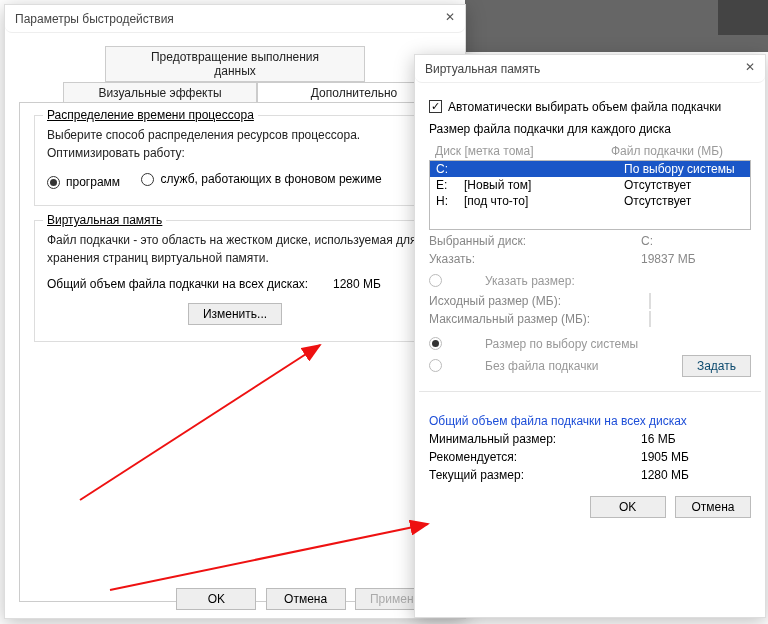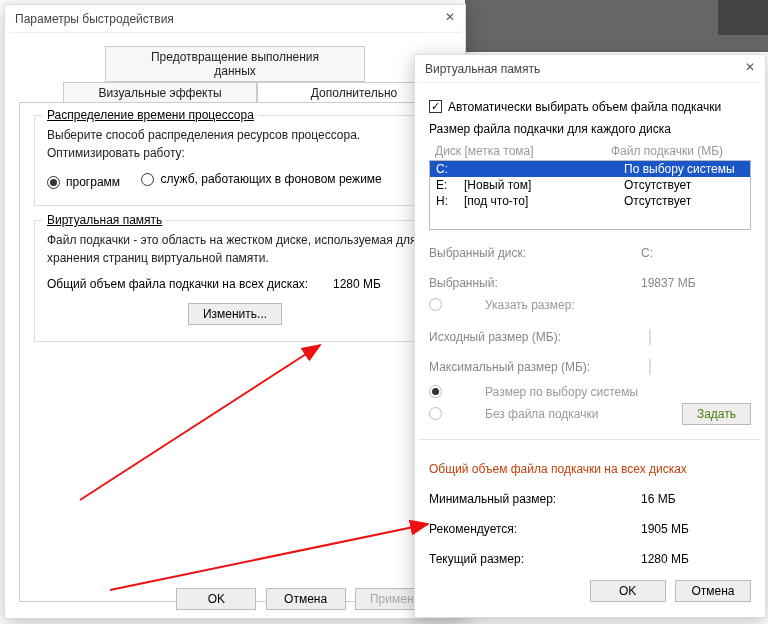--- a/index.html
+++ b/index.html
@@ -150,33 +150,33 @@
     overflow:hidden;
   }
   .listrow {
     display:flex;
     padding:1px 6px;
   }
   .listrow.sel { background:#1a56c7; color:#fff; }
   .col-d { width:28px; }
   .col-l { flex:1; }
   .col-p { width:120px; }
-  .kv { display:flex; margin-top:16px;align-items:center; }
+  .kv { display:flex; margin-top:4px;align-items:center; }
   .kv .k { flex:1; color:#888; }
   .kv .v { width:110px; color:#888; }
   .kv.dark .k, .kv.dark .v { color:#000; }
   .radio.dis .dot{ border-color:#bbb; }
   .radio.dis { color:#999; cursor:default;gap:37px; }
   .inp {
     border:1px solid #ddd;
     background:#fff;
     width:70px; height:20px;
     margin-left:8px;
   }
-  .section-title{ color:#c2410c; margin-top:22px; }
+  .section-title{ color:#1d4ed8; margin-top:22px; }
   .btnrow2 { text-align:right; margin-top:14px; }
   .btnrow2 .btn{ margin-left:6px; min-width:76px; text-align:center;}
   hr.sep { border:none; border-top:1px solid #e5e5e5; margin:14px -10px 10px -10px; }
 
   
   svg.annot {
     position:absolute;
     left:0; top:0;
     width:768px; height:624px;
     pointer-events:none;
@@ -274,21 +274,21 @@
         <span class="col-l">[под что-то]</span>
         <span class="col-p">Отсутствует</span>
       </div>
     </div>
 
     <div class="kv">
       <span class="k">Выбранный диск:</span>
       <span class="v">C:</span>
     </div>
     <div class="kv">
-      <span class="k">Выбранный:</span>
+      <span class="k">Указать:</span>
       <span class="v">19837 МБ</span>
     </div>
 
     <div style="margin-top:8px">
       <span class="radio dis">
         <span class="dot"></span>
         <span>Указать размер:</span>
       </span>
     </div>
     <div class="kv">
@@ -303,21 +303,21 @@
       <span class="radio dis">
         <span class="dot on" style="border-color:#bbb"></span>
         <span>Размер по выбору системы</span>
       </span>
     </div>
     <div style="display:flex;align-items:center;margin-top:4px">
       <span class="radio dis" style="flex:1">
         <span class="dot"></span>
         <span>Без файла подкачки</span>
       </span>
-      <span class="btn" style="color:#4d7c0f;background:#eee">Задать</span>
+      <span class="btn" style="color:#0c4a6e;background:#eee">Задать</span>
     </div>
 
     <hr class="sep">
 
     <div class="section-title">Общий объем файла подкачки на всех дисках</div>
     <div class="kv dark">
       <span class="k">Минимальный размер:</span>
       <span class="v">16 МБ</span>
     </div>
     <div class="kv dark">

